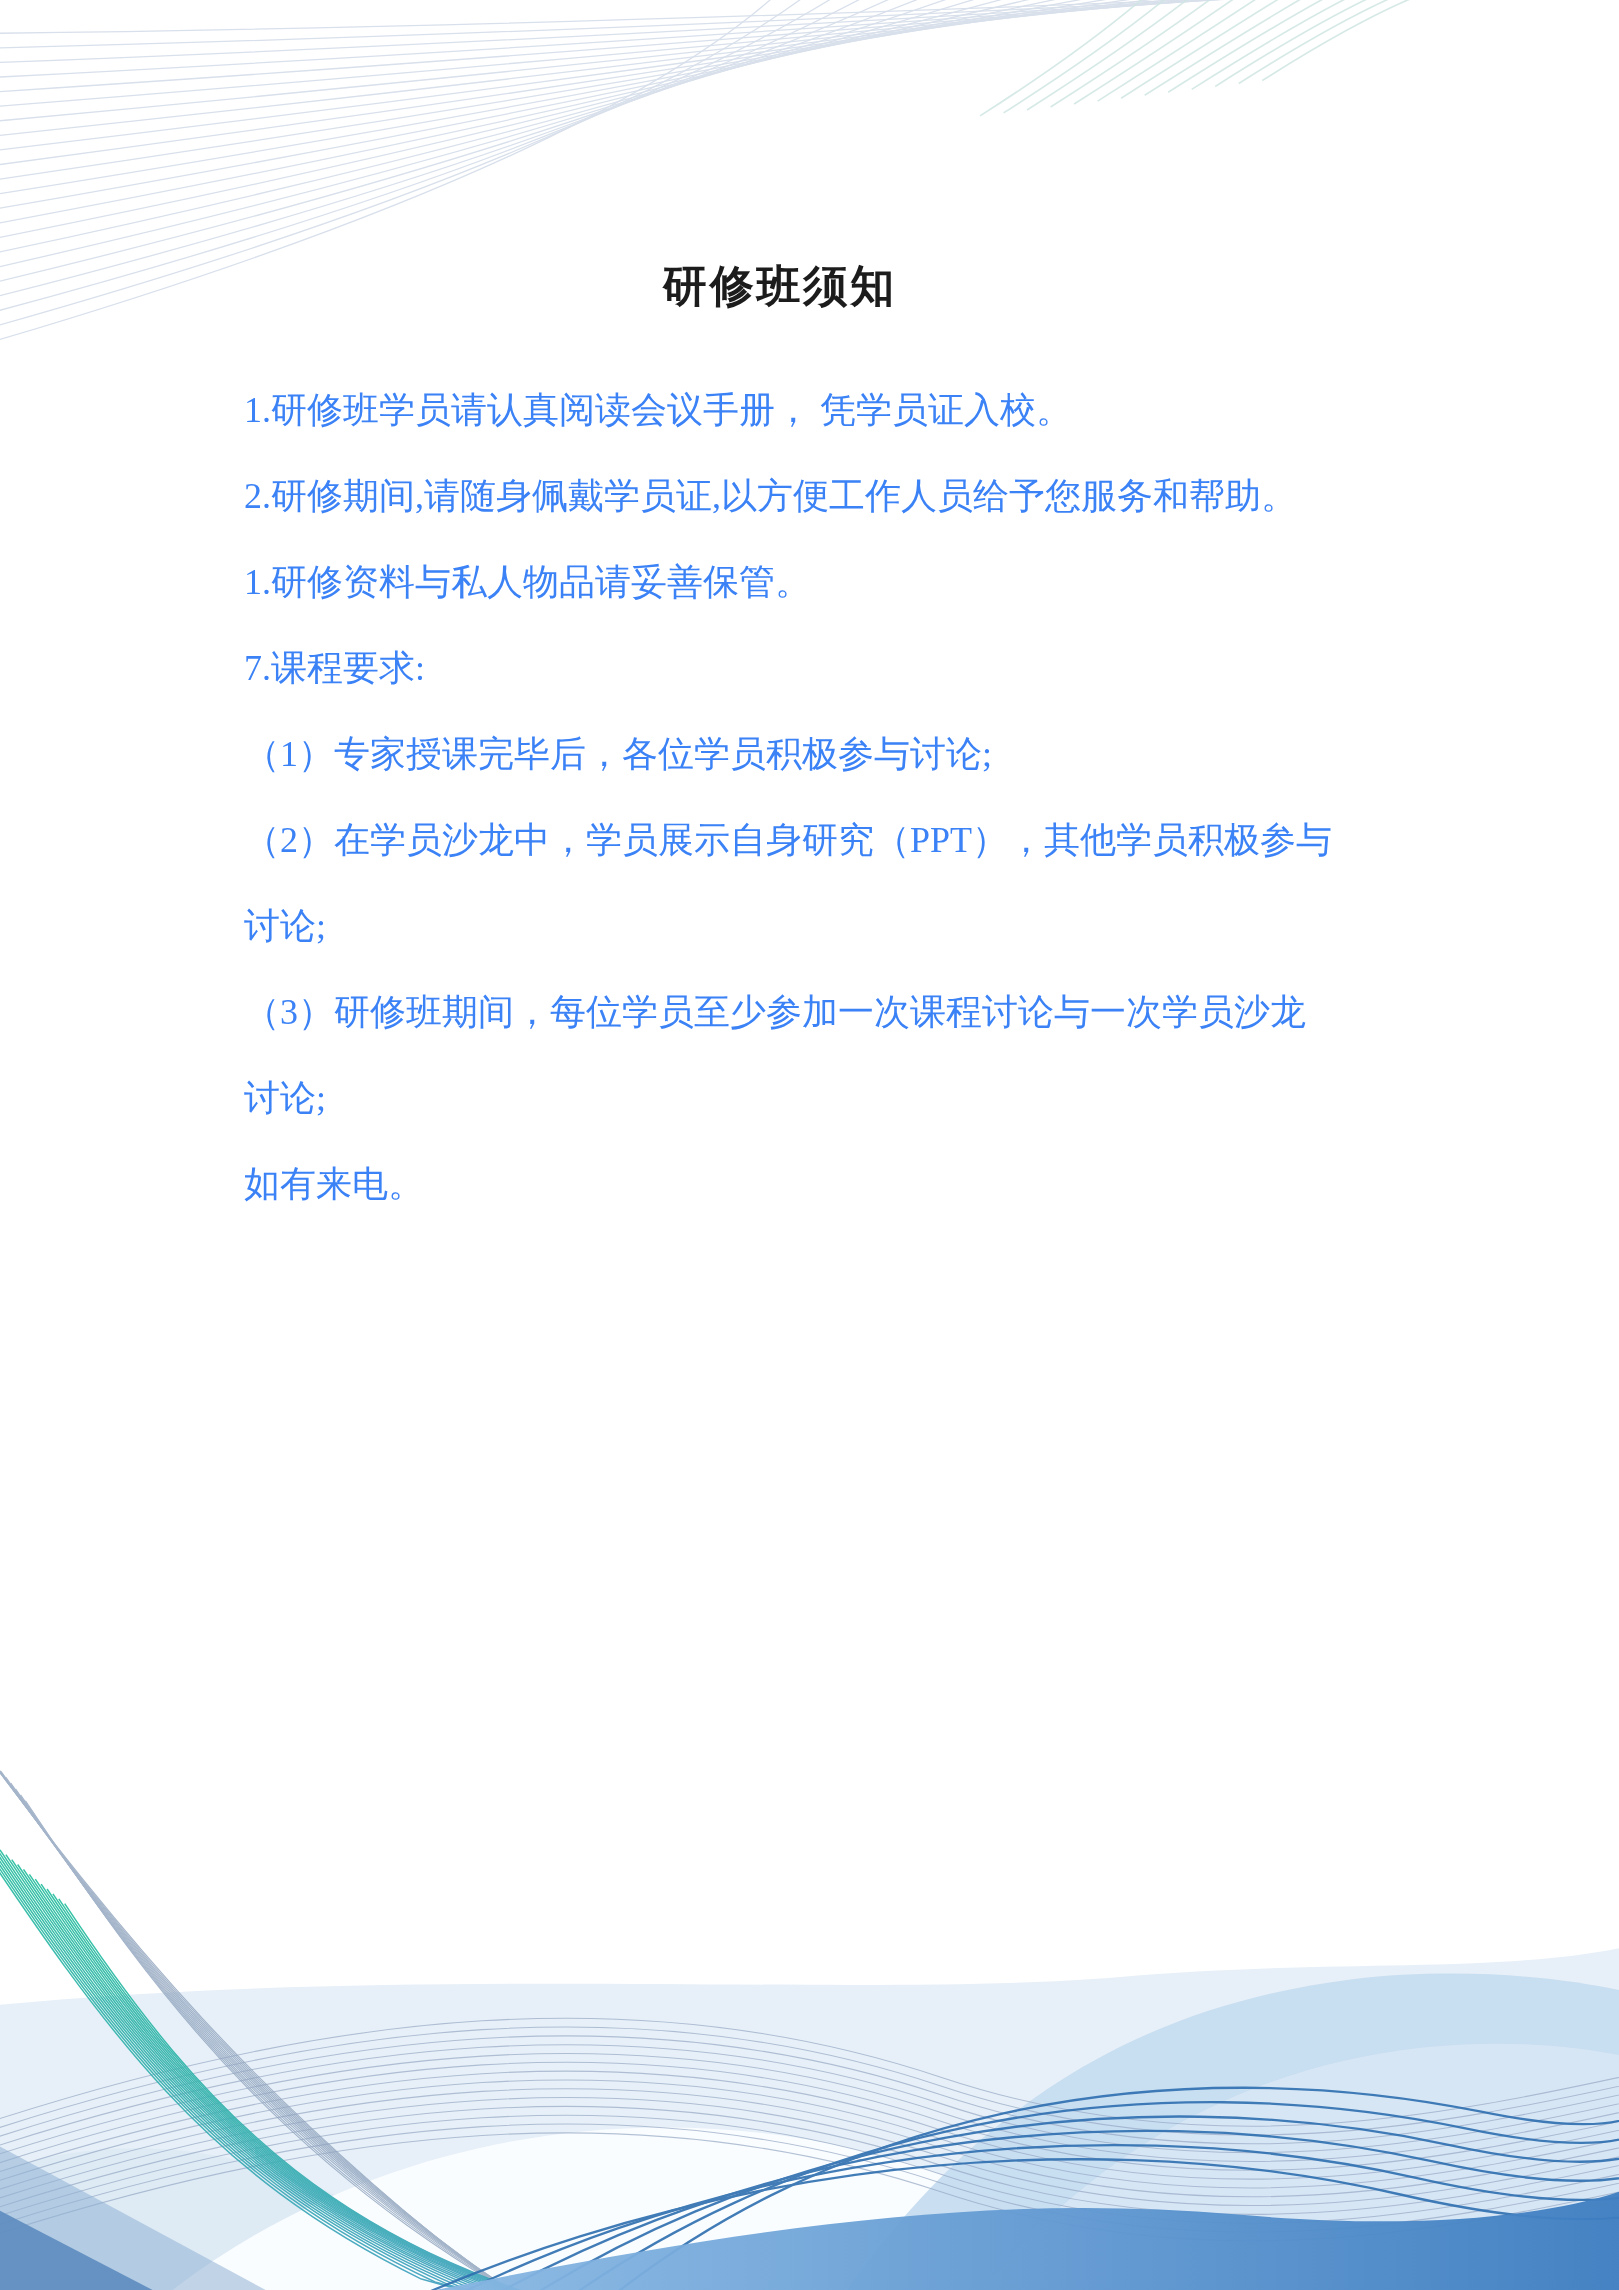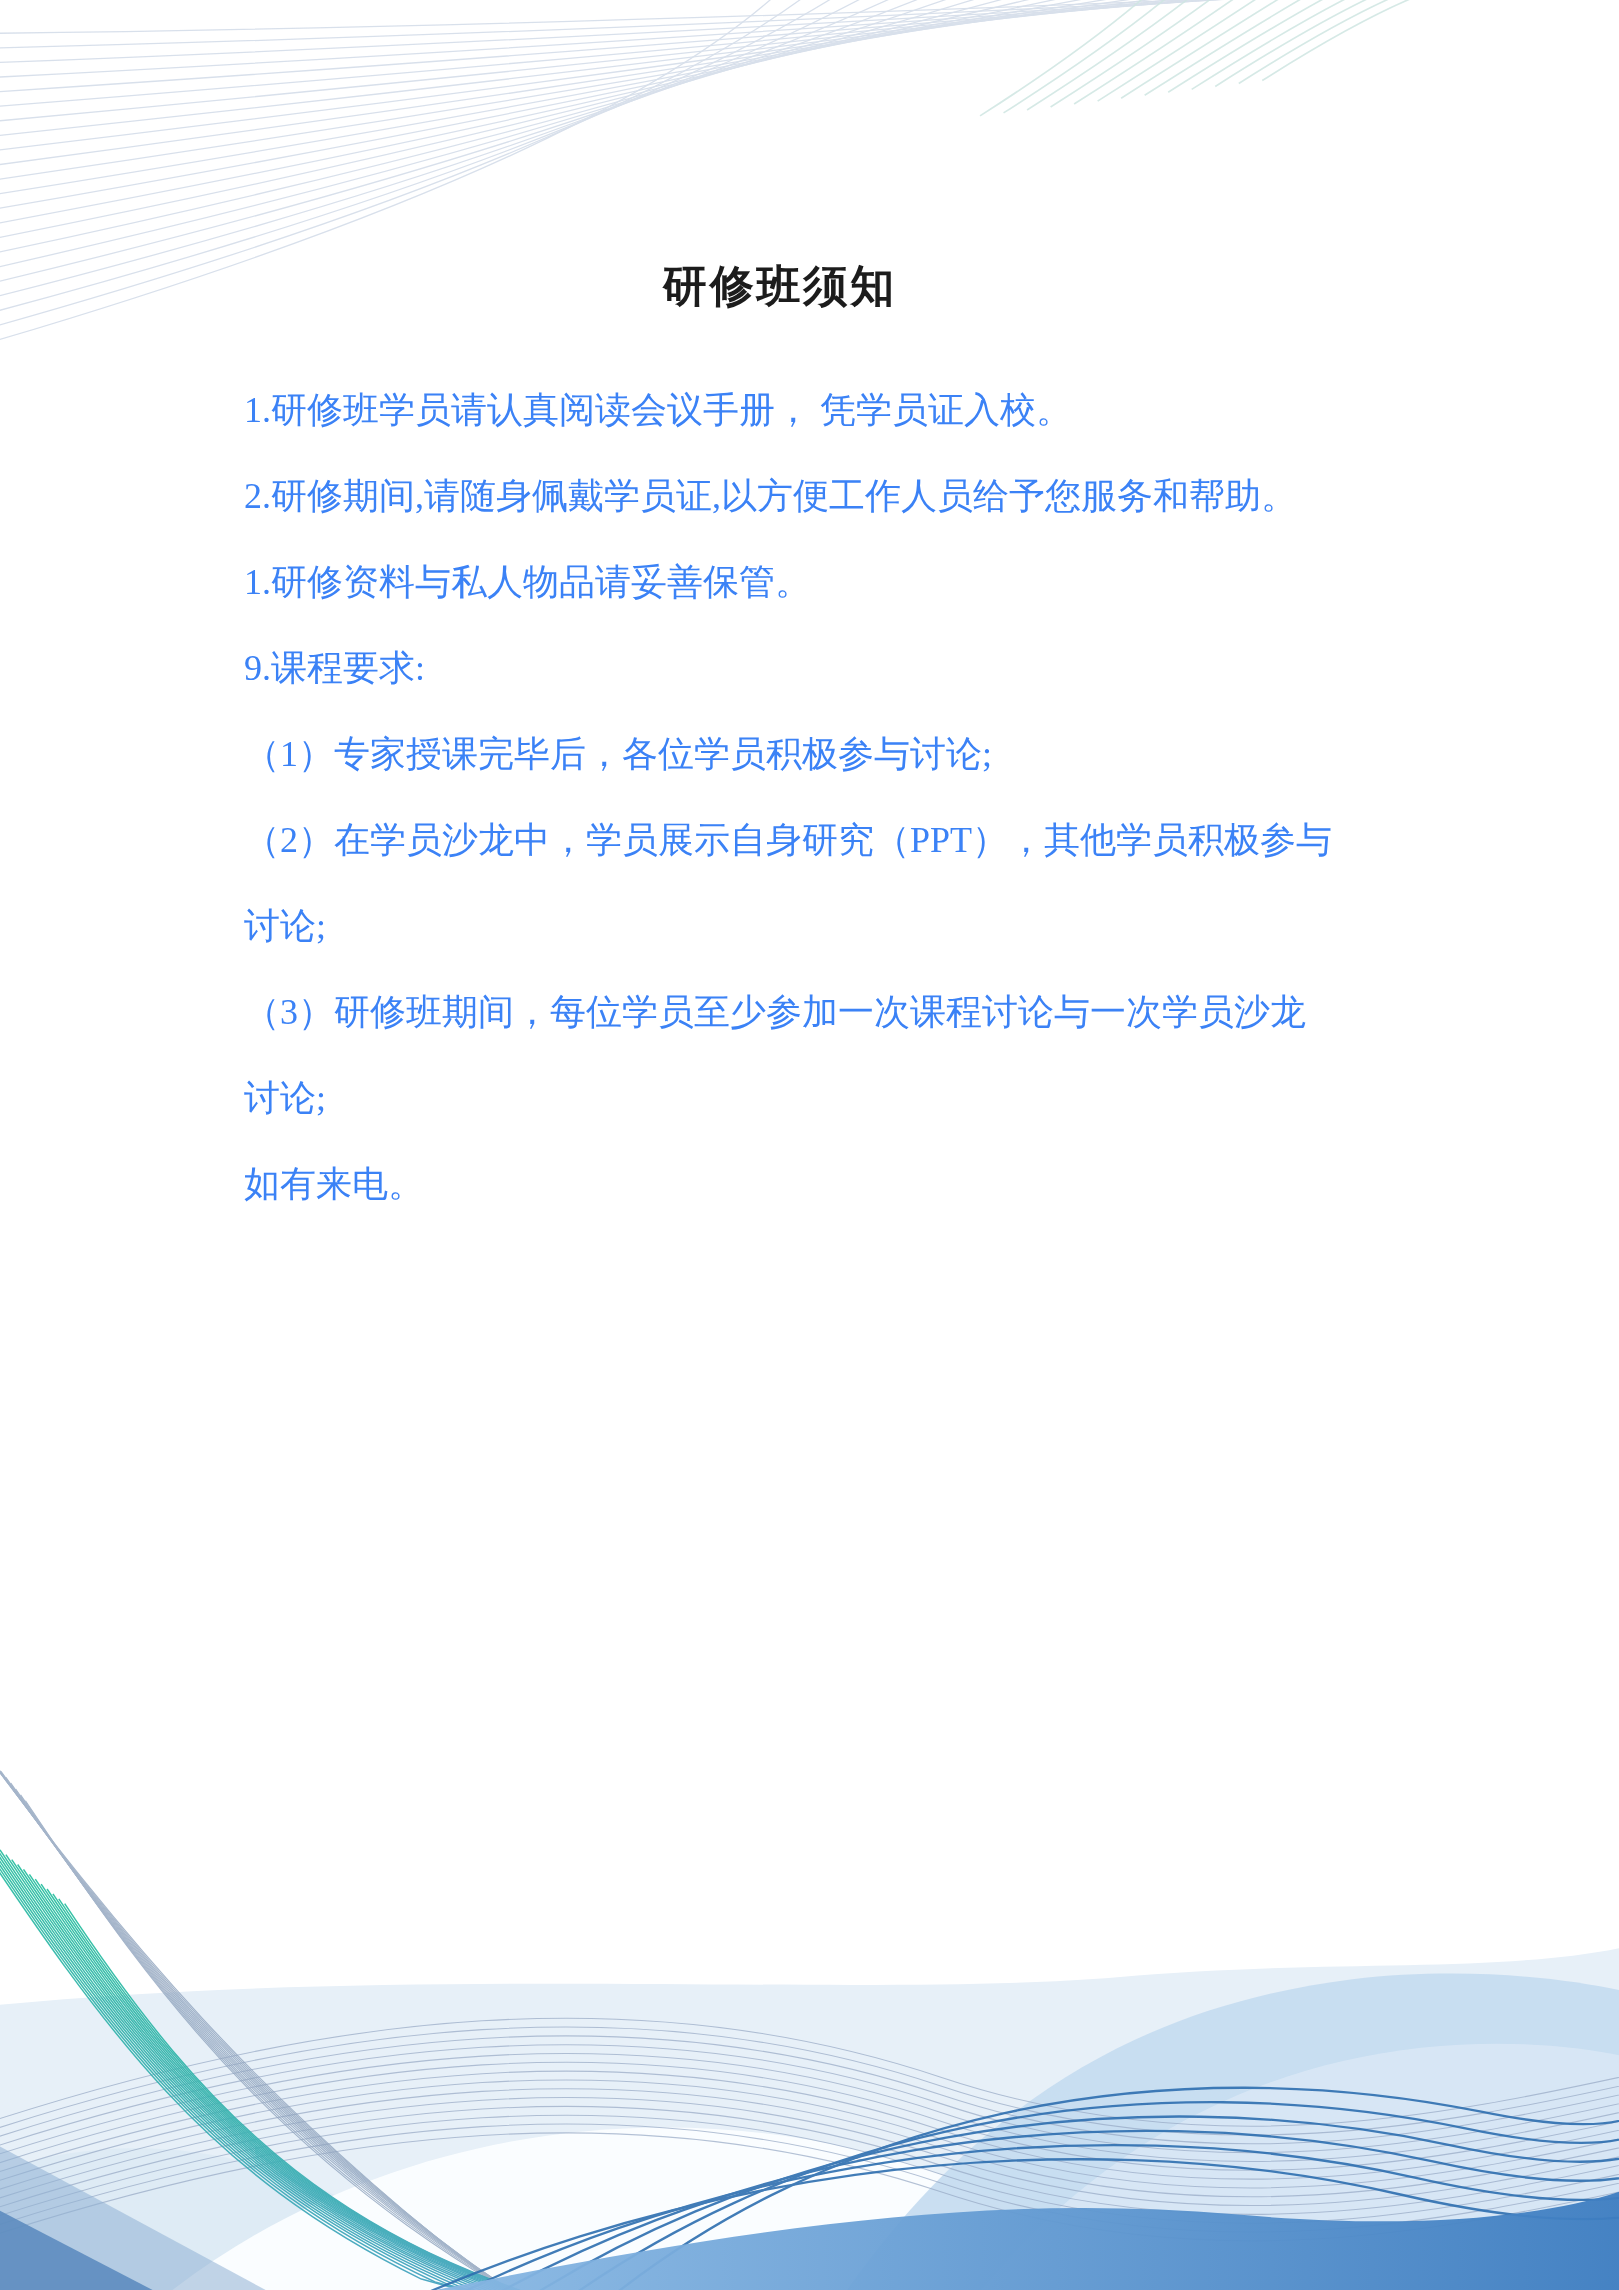--- a/index.html
+++ b/index.html
@@ -81,21 +81,21 @@
         <path d="M 1288 82 Q 1398 12 1466 -12"></path>
       </g>
   </svg>
 
   <div class="title">研修班须知</div>
 
   <div class="content" id="notice-lines">
       <div class="line">1.研修班学员请认真阅读会议手册， 凭学员证入校。</div>
       <div class="line">2.研修期间,请随身佩戴学员证,以方便工作人员给予您服务和帮助。</div>
       <div class="line">1.研修资料与私人物品请妥善保管。</div>
-      <div class="line">9.课程要求:</div>
+      <div class="line">7.课程要求:</div>
       <div class="line">（1）专家授课完毕后，各位学员积极参与讨论;</div>
       <div class="line">（2）在学员沙龙中，学员展示自身研究（PPT），其他学员积极参与</div>
       <div class="line">讨论;</div>
       <div class="line">（3）研修班期间，每位学员至少参加一次课程讨论与一次学员沙龙</div>
       <div class="line">讨论;</div>
       <div class="line">如有来电。</div>
     </div>
 
   <svg id="deco-bottom" class="deco" width="1619" height="608" viewBox="0 0 1652 620">
     <defs>

